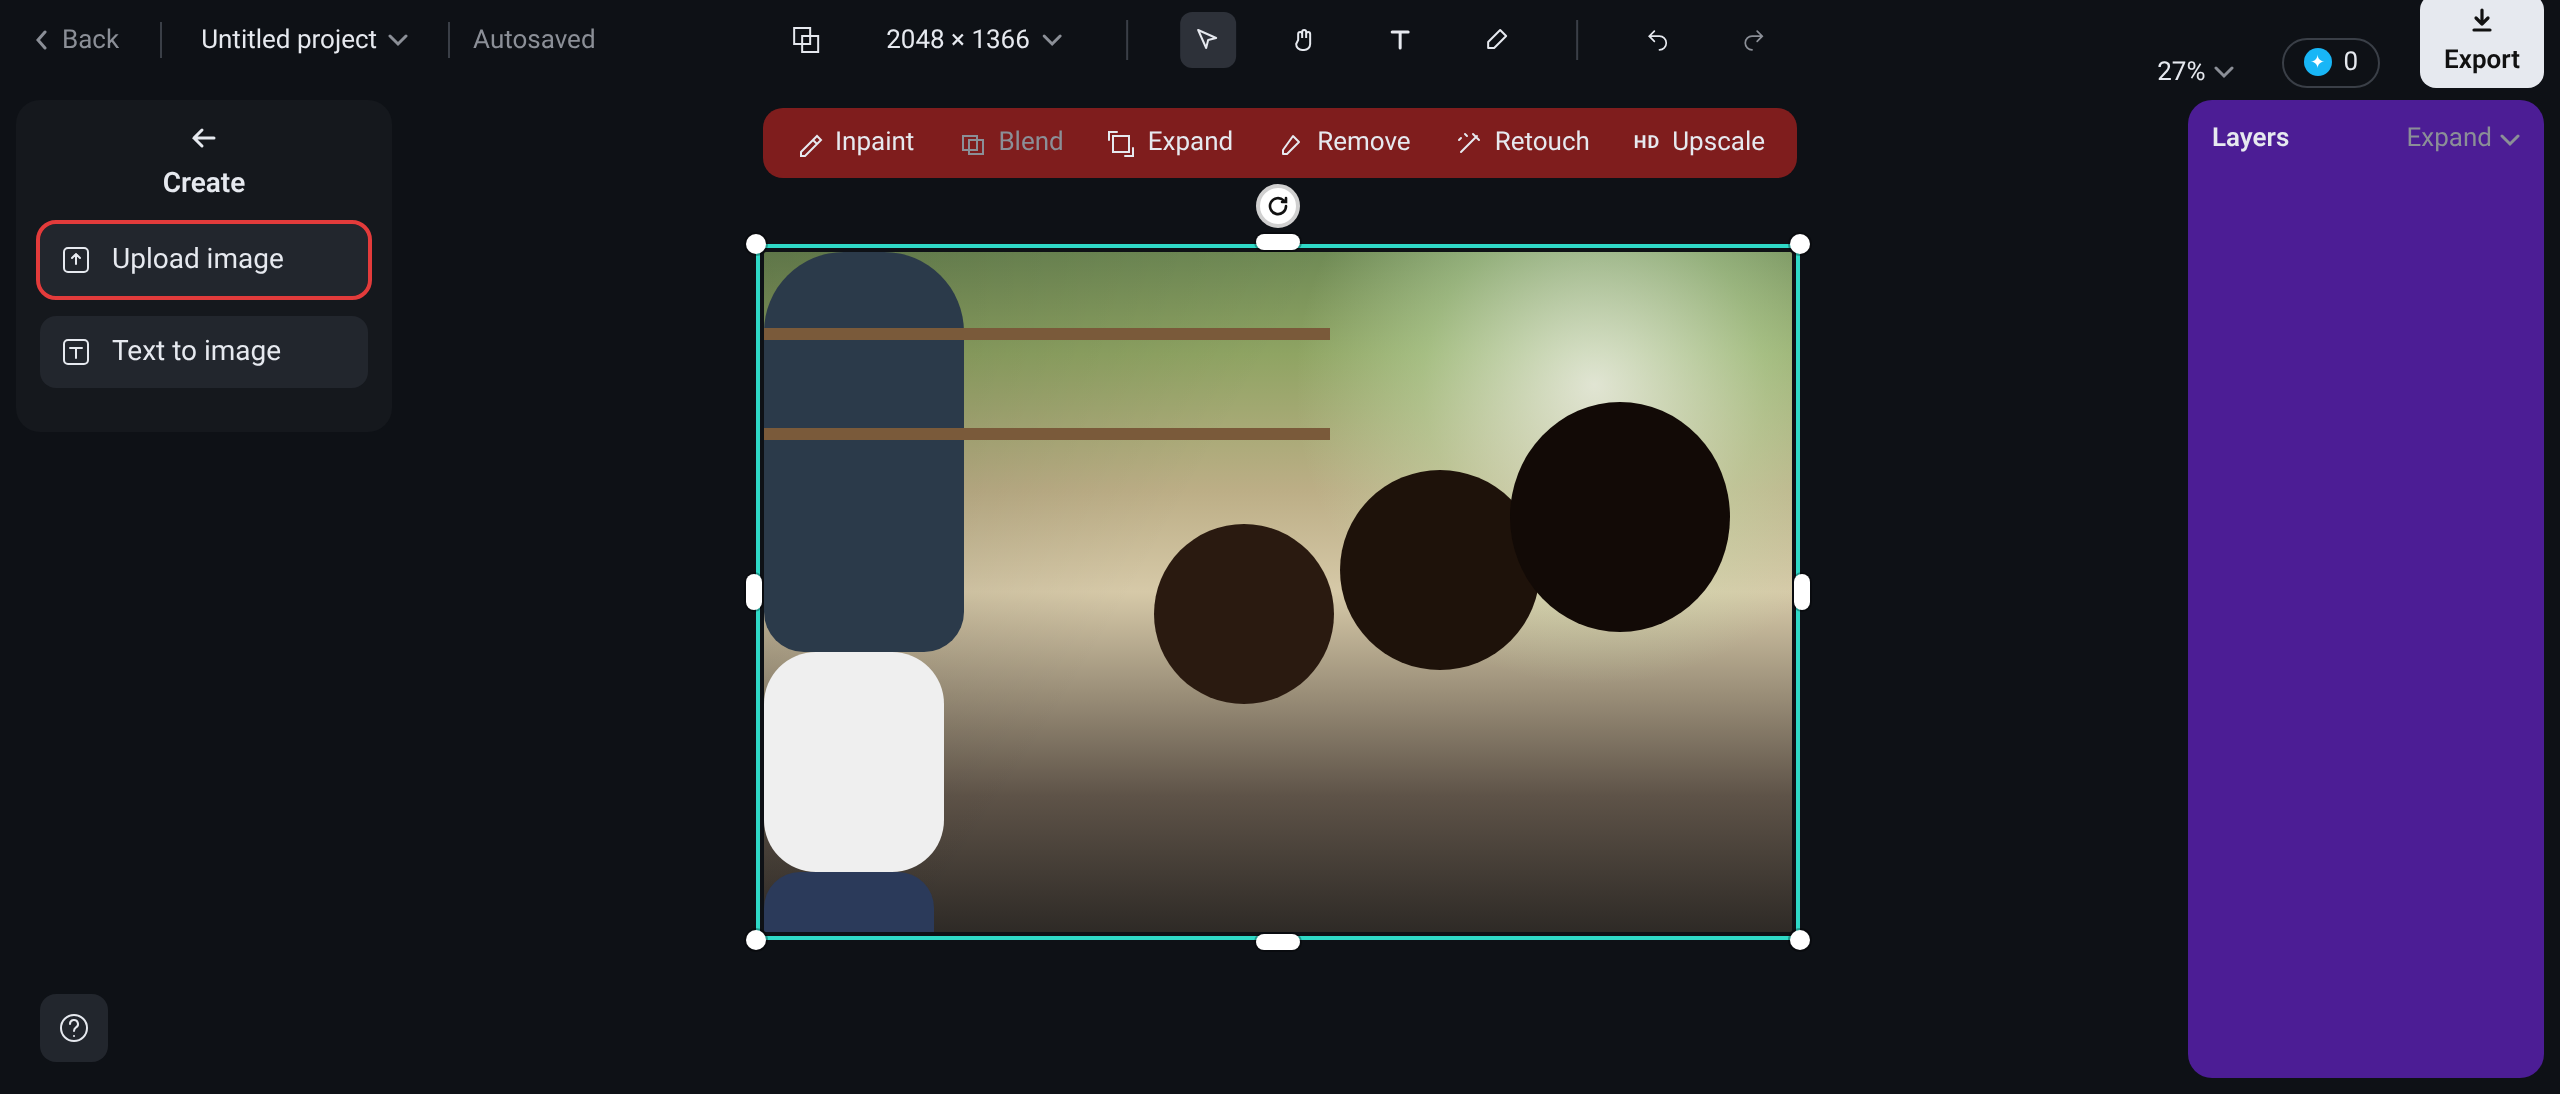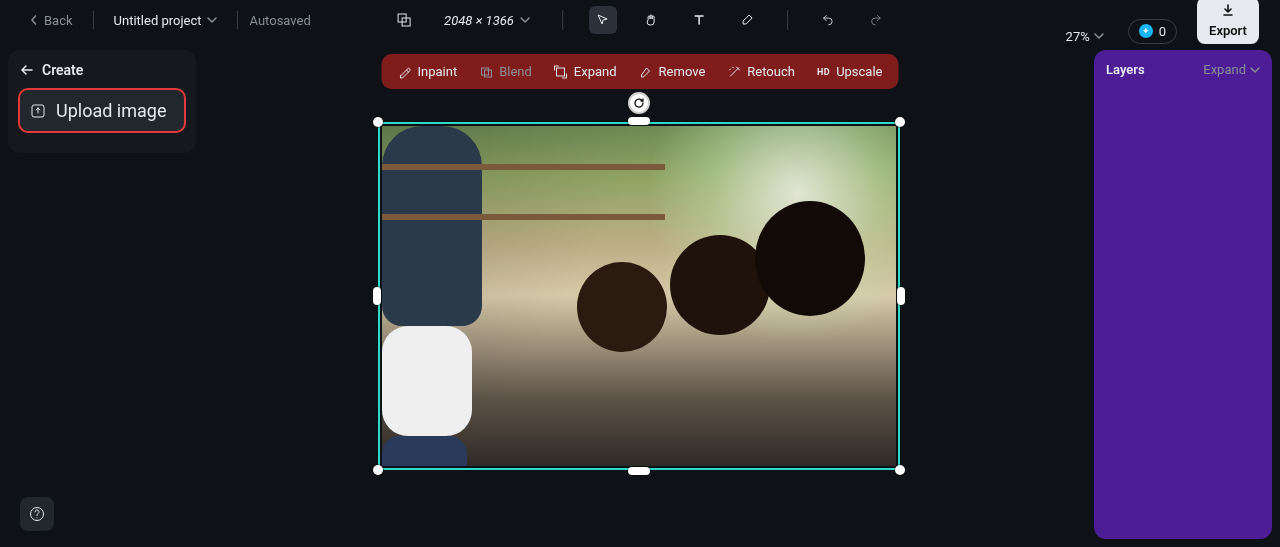--- a/index.html
+++ b/index.html
@@ -25,21 +25,21 @@
     font-size: 13px;
     overflow: hidden;
     position: relative;
   }
 
   
   .topbar {
     height: 40px;
     display: flex;
     align-items: center;
-    padding: 0 21px;
+    padding: 0 8px;
     position: relative;
   }
   .tb-left { display: flex; align-items: center; gap: 8px; }
   .tb-btn {
     display: inline-flex;
     align-items: center;
     gap: 5px;
     padding: 4px 8px;
     color: var(--text-dim);
     border-radius: 6px;
@@ -50,21 +50,20 @@
   .chev { color: var(--text-dim); }
   .autosaved { color: var(--text-dim); text-align: center; }
 
   .tb-center {
     position: absolute;
     left: 50%;
     transform: translateX(-50%);
     display:flex;
     align-items:center;
     gap:20px;
-    font-style:italic;
   }
   .icon-btn {
     width:28px; height:28px;
     display:inline-flex;
     align-items:center;
     justify-content:center;
     border-radius:6px;
     color: var(--text);
     cursor:pointer;
   }
@@ -113,30 +112,31 @@
     left:8px; top:50px;
     width:188px;
     background:#15181d;
     border-radius:12px;
     padding:12px;
   }
   .create-header {
     display:flex; align-items:center; gap:8px;
     font-weight:600; font-size:14px;
     margin-bottom:12px;
+    flex-direction:column;
   }
   .create-item {
     display:flex; align-items:center; gap:10px;
     padding:10px 10px;
     border-radius:8px;
     background:var(--surface2);
     color:var(--text);
     cursor:pointer;
     margin-bottom:10px;
-    font-size:18px;
+    font-size:14px;
   }
   .create-item.highlighted {
     outline:2px solid var(--red);
     outline-offset:0;
   }
 
   
   .help-bubble {
     position:absolute;
     left:20px; bottom:16px;
@@ -367,20 +367,27 @@
       </svg>
     <span>Create</span>
   </div>
   <div class="create-item highlighted">
     <svg width="16" height="16" viewBox="0 0 16 16">
         <rect x="2" y="2" width="12" height="12" rx="2" stroke="currentColor" fill="none"></rect>
         <path d="M8 10V5m0 0L6 7m2-2l2 2" stroke="currentColor" fill="none" stroke-linecap="round"></path>
       </svg>
     <span>Upload image</span>
   </div>
+  <div class="create-item">
+    <svg width="16" height="16" viewBox="0 0 16 16">
+        <rect x="2" y="2" width="12" height="12" rx="2" stroke="currentColor" fill="none"></rect>
+        <path d="M5 6h6M8 6v5" stroke="currentColor" stroke-linecap="round"></path>
+      </svg>
+    <span>Text to image</span>
+  </div>
 </div>
 
 <div class="help-bubble">
   <svg width="16" height="16" viewBox="0 0 16 16">
       <circle cx="8" cy="8" r="6.5" stroke="currentColor" fill="none"></circle>
       <path d="M6 6a2 2 0 113 1.7c-.6.4-1 .8-1 1.8M8 12h.01" stroke="currentColor" fill="none" stroke-linecap="round"></path>
     </svg>
 </div>
 
 <div class="toolbar2">

